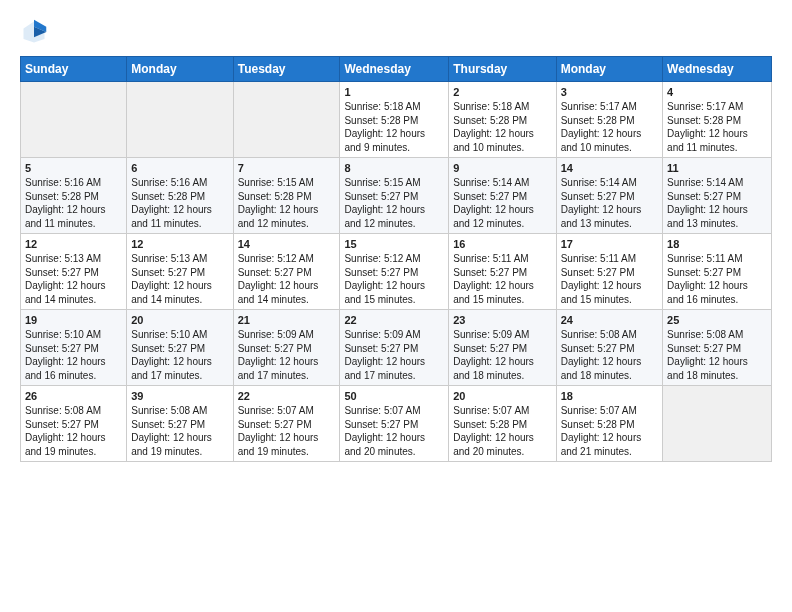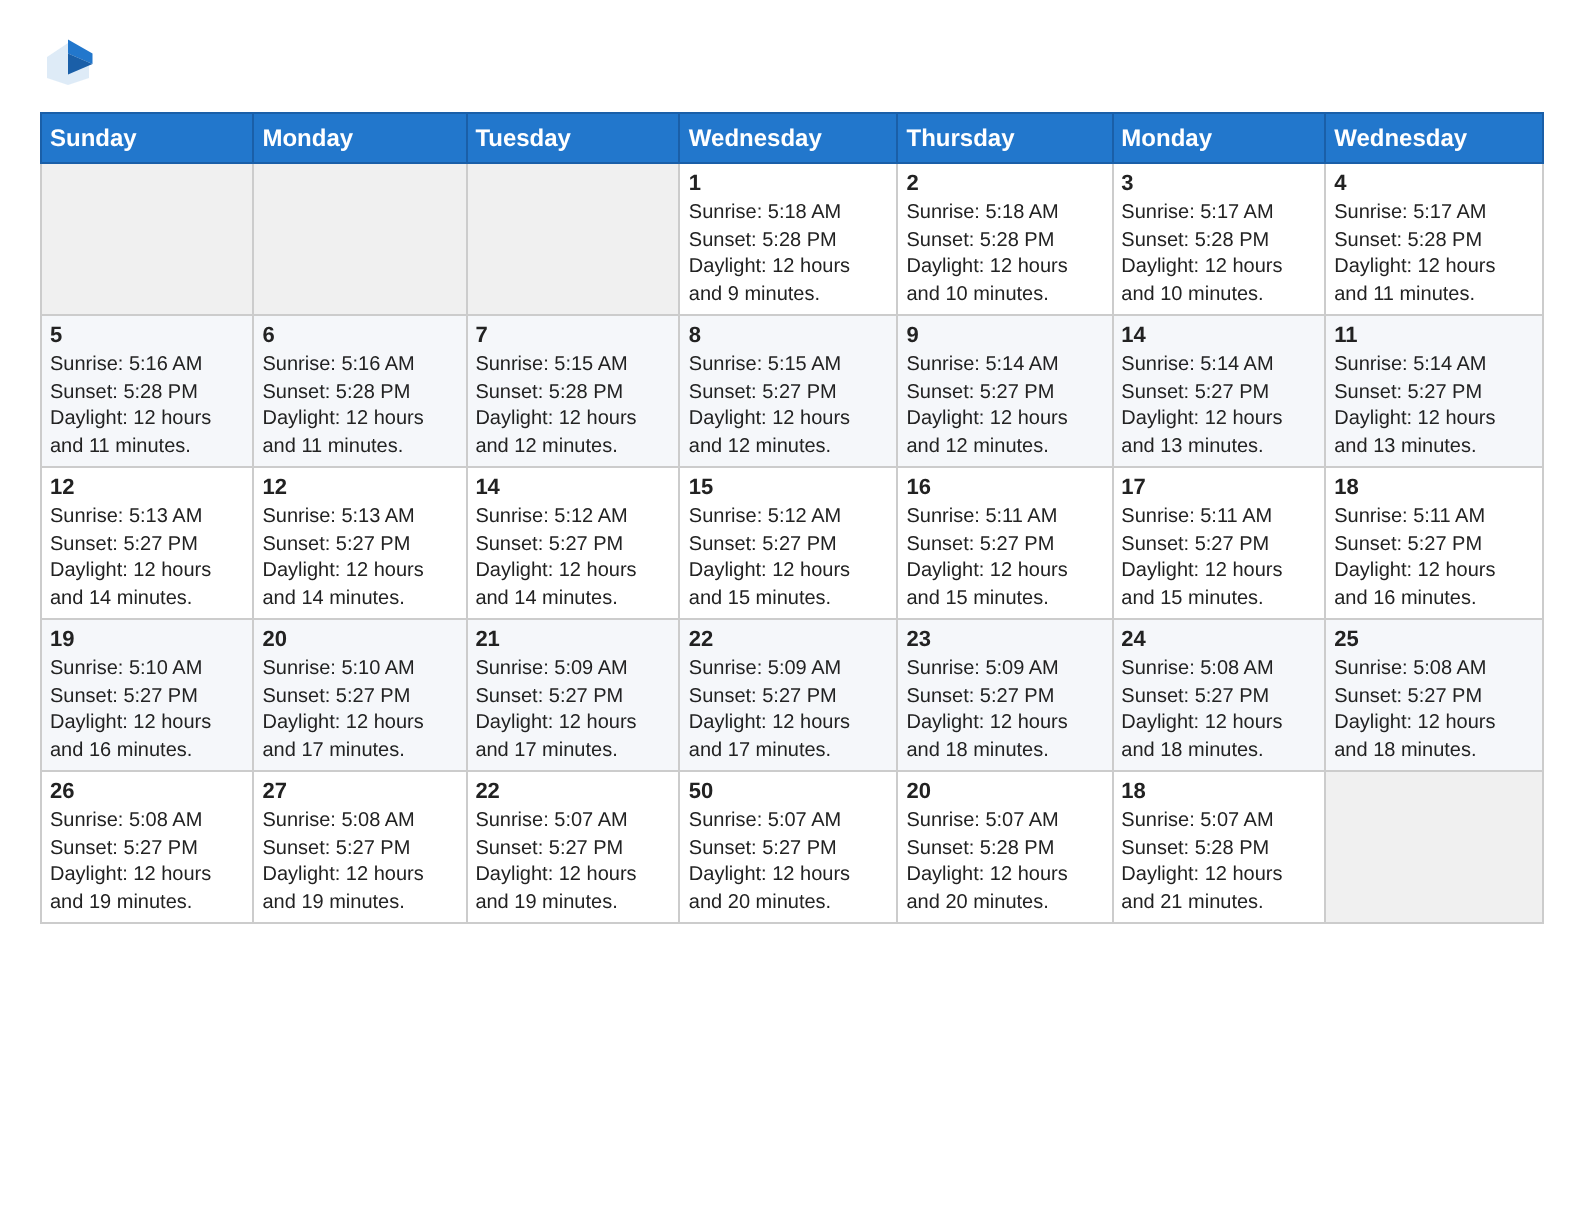--- a/index.html
+++ b/index.html
@@ -319,21 +319,21 @@
         </tr>
         <tr>
           <td>
             <span class="cell-date">26</span>
             <div class="cell-info" style="white-space: pre-line;">Sunrise: 5:08 AM
 Sunset: 5:27 PM
 Daylight: 12 hours
 and 19 minutes.</div>
           </td>
           <td>
-            <span class="cell-date">27</span>
+            <span class="cell-date">39</span>
             <div class="cell-info" style="white-space: pre-line;">Sunrise: 5:08 AM
 Sunset: 5:27 PM
 Daylight: 12 hours
 and 19 minutes.</div>
           </td>
           <td>
             <span class="cell-date">22</span>
             <div class="cell-info" style="white-space: pre-line;">Sunrise: 5:07 AM
 Sunset: 5:27 PM
 Daylight: 12 hours

